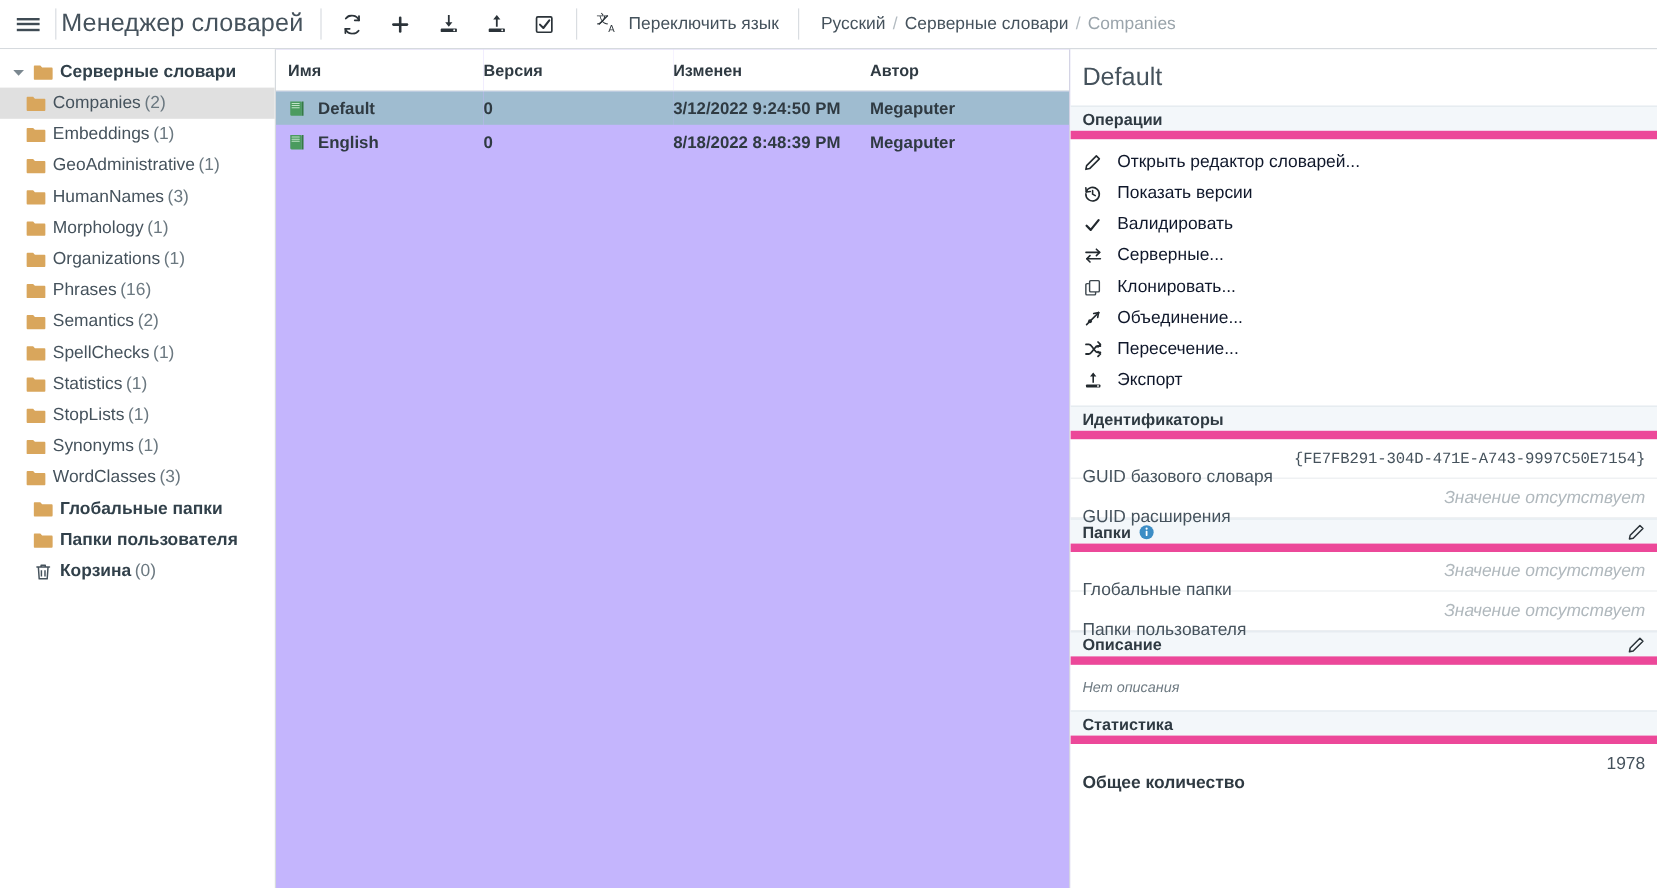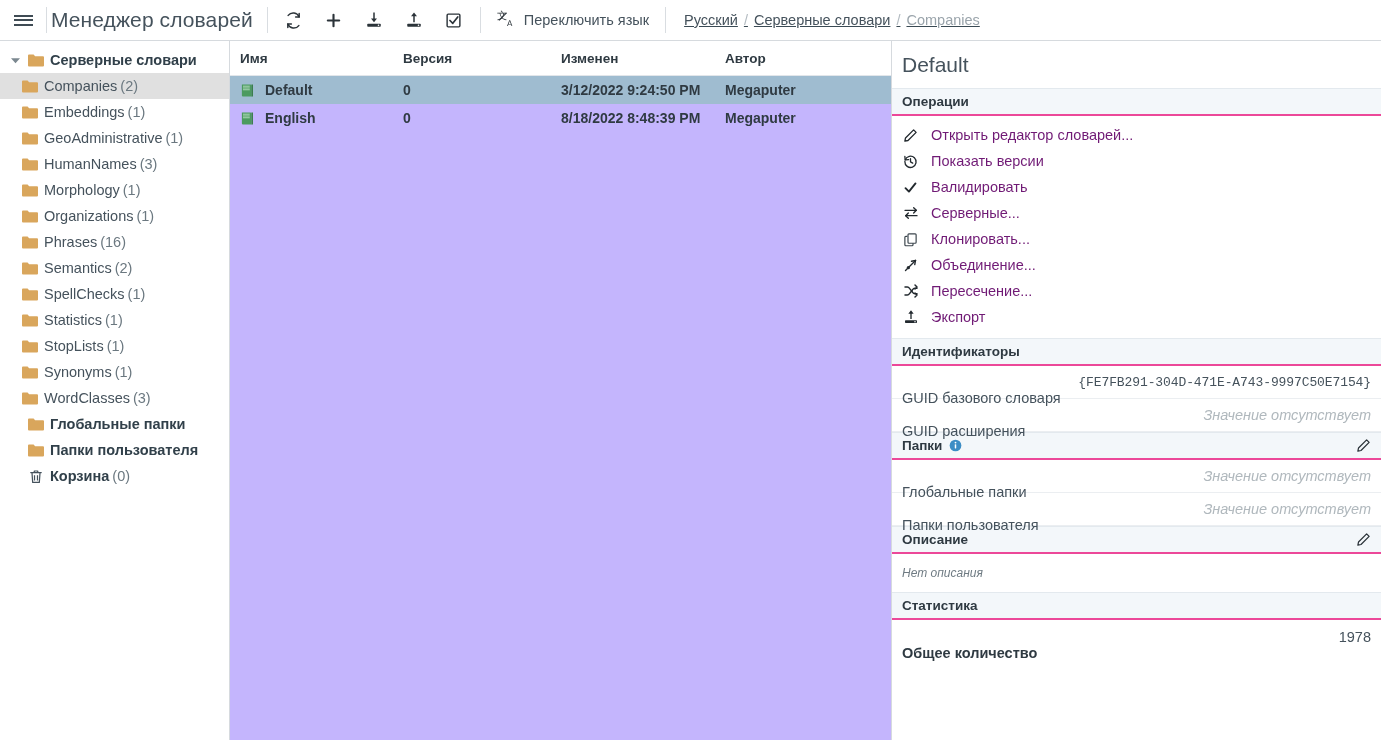--- a/index.html
+++ b/index.html
@@ -50,21 +50,21 @@
     cursor: pointer; color: #2b3339;
   }
   .tb-btn svg { display: block; }
   #lang-switch {
     display: flex; align-items: center; gap: 8px;
     padding: 0 16px; height: 34px; cursor: pointer;
     color: #45525c; font-size: 14.5px; white-space: nowrap;
   }
   #breadcrumb {
     display: flex; align-items: center; gap: 6px;
-    padding-left: 18px; font-size: 14.5px; white-space: nowrap; text-decoration: underline;
+    padding-left: 18px; font-size: 14.5px; white-space: nowrap;
   }
   #breadcrumb .crumb { color: #45525c; cursor: pointer; }
   #breadcrumb .crumb.current { color: #9aa4ab; cursor: default; }
   #breadcrumb .sep { color: #b3bbc1; }
 
   
   #main { display: flex; height: 699px; }
 
   
   #sidebar {
@@ -149,37 +149,37 @@
     overflow: hidden;
   }
   #detail-title {
     font-size: 21px; color: #45525c;
     padding: 12px 10px 11px 10px;
     white-space: nowrap; overflow: hidden; text-overflow: ellipsis;
   }
   .section-head {
     background: #f3f7fa;
     border-top: 1px solid #e3e9ee;
-    border-bottom: 2px solid #ec4899;
+    border-bottom: 7px solid #ec4899;
     height: 28px;
     display: flex; align-items: center;
     padding: 0 10px;
     font-size: 13.5px; font-weight: bold; color: #2f3a42;
     white-space: nowrap;
   }
   .section-head .sh-title { display: flex; align-items: center; gap: 7px; }
   .section-head .spacer { flex: 1 1 auto; }
   .edit-ico { cursor: pointer; display: flex; align-items: center; }
   .info-ico { display: flex; align-items: center; }
 
   .op-list { padding: 6px 0 8px 0; }
   .op-item {
     display: flex; align-items: center; gap: 12px;
     height: 26px; padding: 0 10px;
-    font-size: 14.5px; color: #701a75;
+    font-size: 14.5px; color: #0f172a;
     cursor: pointer; white-space: nowrap;
   }
   .op-ico {
     width: 17px; flex: 0 0 17px;
     display: flex; align-items: center; justify-content: center;
     color: #22292e;
   }
 
   .kv-row {
     display: flex; align-items: center;

